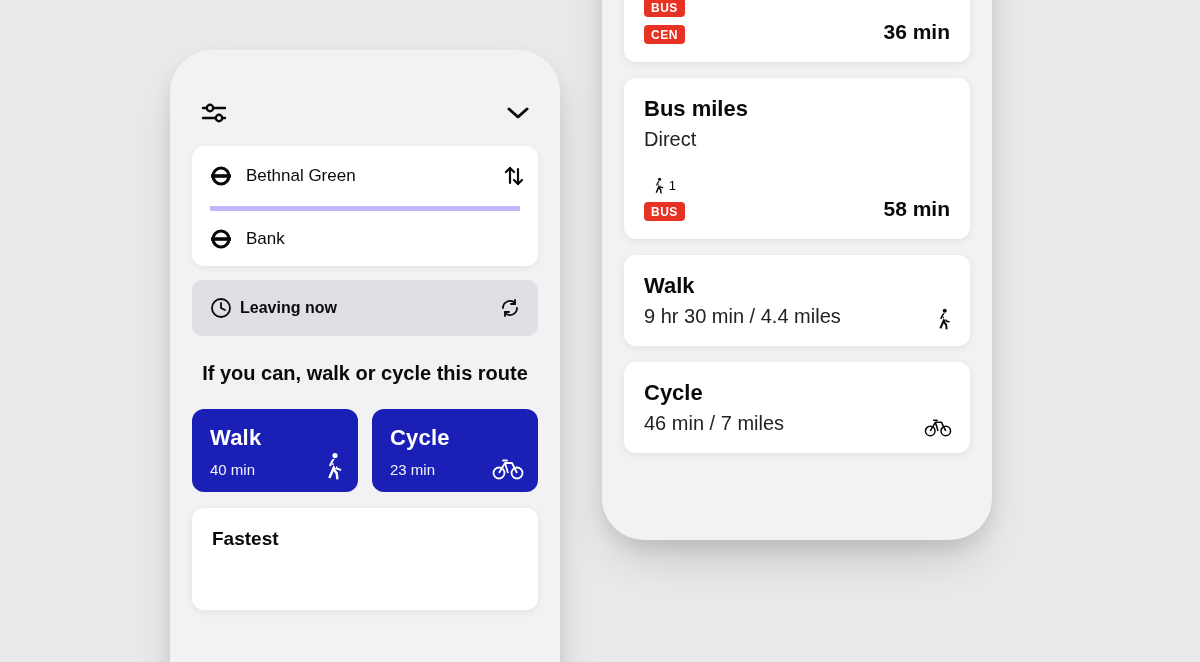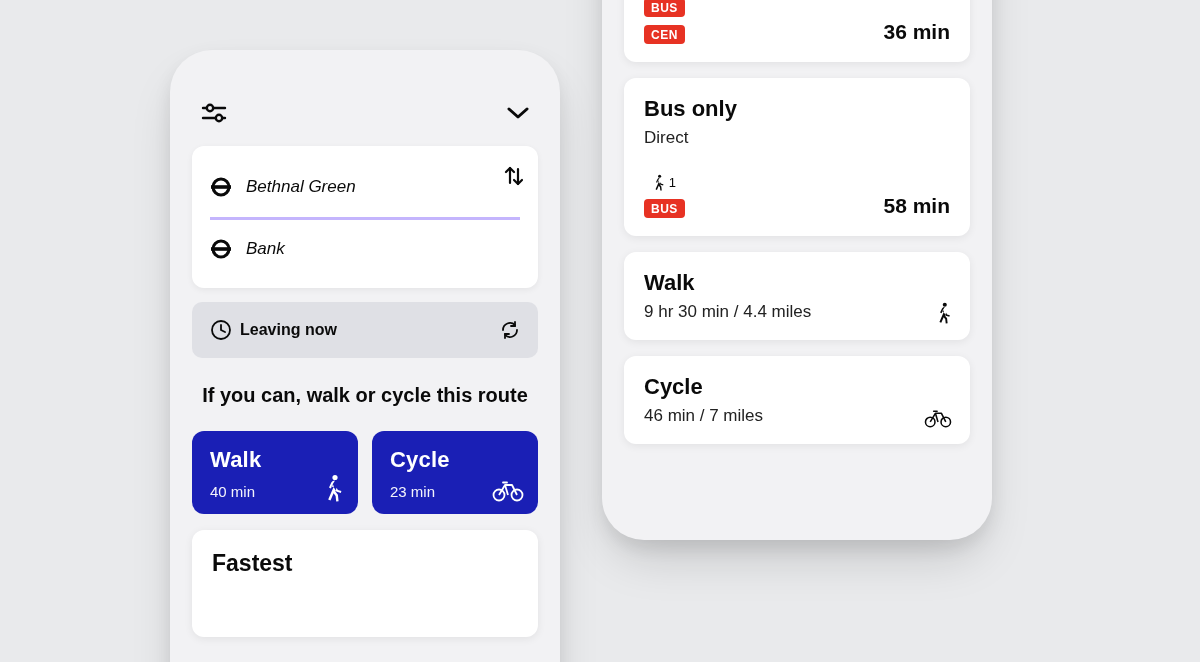--- a/index.html
+++ b/index.html
@@ -33,26 +33,25 @@
   .p1-topbar {
     display: flex; justify-content: space-between; align-items: center;
     padding: 14px 8px 22px 8px;
   }
   .icon { display:inline-block; }
   
   .ft-card {
     background: #ffffff;
     border-radius: 12px;
     box-shadow: 0 2px 6px rgba(0,0,0,.06);
-    padding: 11px 18px;
+    padding: 0 18px;
     position: relative;
-    font-style: italic;
   }
   .ft-row { display:flex; align-items:center; gap:14px; height:60px; }
-  .ft-row + .ft-row { border-top: 3px solid #c4b5fd; }
+  .ft-row + .ft-row { border-top: 5px solid #c4b5fd; }
   .ft-label { font-size:17px; font-weight:500; color:#0a0a0a; }
   .swap-btn {
     position:absolute; right:14px; top:18px;
     display:flex; align-items:center; justify-content:center;
   }
   
   .leaving {
     margin-top:14px;
     background:#dfe0e5;
     border-radius:10px;
@@ -87,34 +86,34 @@
   .chip-sub   { font-size:15px; margin-top:10px; opacity:.95; }
   .chip-icon  { position:absolute; right:14px; bottom:12px; }
   
   .fastest-card {
     margin-top:16px;
     background:#fff;
     border-radius:12px;
     box-shadow:0 2px 8px rgba(0,0,0,.07);
     padding:20px 20px 60px 20px;
   }
-  .fastest-title { font-size:23px; font-weight:700; color:#0a0a0a; }
+  .fastest-title { font-size:19px; font-weight:700; color:#0a0a0a; }
 
   
   .p2-inner { padding: 0 22px 0 22px; }
   .rcard {
     background:#fff;
     border-radius:12px;
     box-shadow:0 2px 8px rgba(0,0,0,.07);
     padding:18px 20px;
     margin-bottom:16px;
     position:relative;
   }
   .rcard-title { font-size:22px; font-weight:700; color:#0a0a0a; }
-  .rcard-sub   { font-size:17px; color:#222; margin-top:6px; }
+  .rcard-sub   { font-size:20px; color:#222; margin-top:6px; }
   .rcard-bottom{ display:flex; justify-content:space-between; align-items:flex-end; margin-top:26px; }
   .pills { display:flex; align-items:center; gap:8px;flex-direction:column; }
   .walknum { display:flex; align-items:center; gap:4px; font-size:13px; color:#0a0a0a; font-weight:500; }
   .pill {
     display:inline-block;
     background:#e73223;
     color:#fff;
     font-size:12px;
     font-weight:700;
     letter-spacing:.5px;
@@ -244,21 +243,21 @@
         <div class="rcard-bottom" style="margin-top:0">
           <div class="pills">
             <span class="pill">BUS</span>
             <span class="pill">CEN</span>
           </div>
           <div class="time">36 min</div>
         </div>
       </div>
 
       <div class="rcard">
-        <div class="rcard-title">Bus only</div>
+        <div class="rcard-title">Bus miles</div>
         <div class="rcard-sub">Direct</div>
         <div class="rcard-bottom">
           <div class="pills">
             <span class="walknum">
               <span>
                 <svg width="12" height="17" viewBox="0 0 20 28" fill="#0a0a0a">
                   <circle cx="11" cy="3.5" r="2.6"></circle>
                   <path d="M11 6.5c-1.6 0-3 .8-3.7 2.1L5 13.5l1.9.9 2-4.1.9 2.2-2.6 6.1-3 6.8 2.3 1 3.1-7.1 2 2.7.6 5.4 2.4-.2-.7-6.4-2.5-3.4 1.2-3.7 1.3 2.2 3.5 1-.6 2-4.5-1.3-1.7-3.2c-.6-1.2-1.9-2-3.3-2z"></path>
                 </svg>
               </span>

